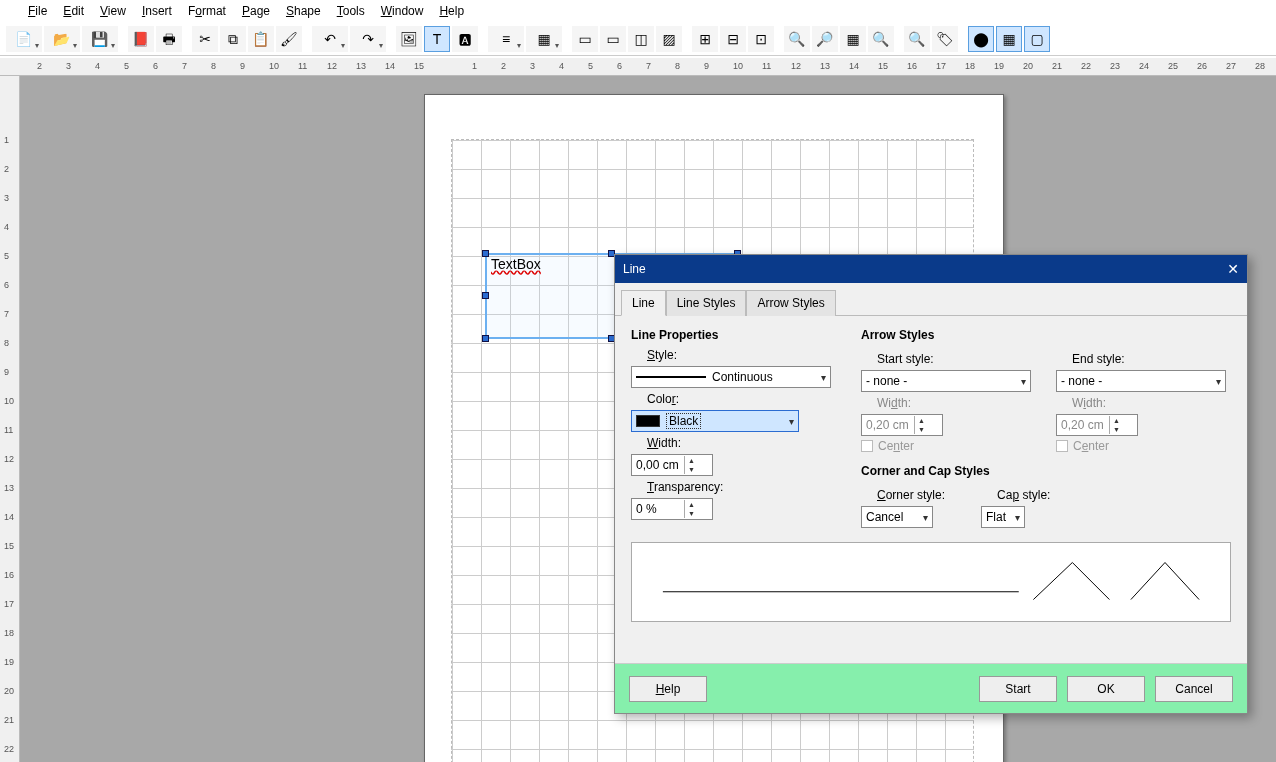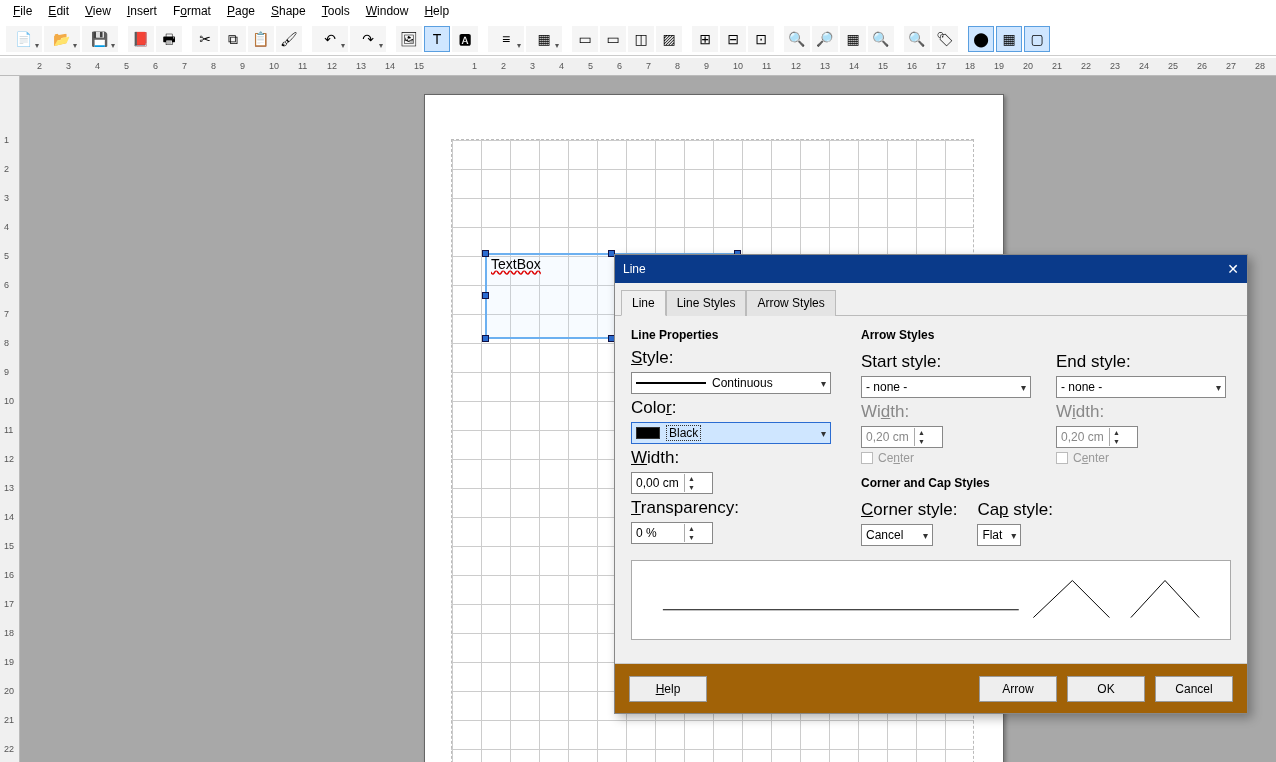--- a/index.html
+++ b/index.html
@@ -11,21 +11,21 @@
     overflow: hidden;
     width: 1276px;
     height: 762px;
     position: relative;
   }
   
   .menubar {
     display: flex;
     height: 22px;
     align-items: center;
-    padding: 0 5px;
+    padding: 0 20px;
     background: #fff;
   }
   .menubar span {
     padding: 2px 8px;
     cursor: default;
   }
   .menubar span u { text-decoration: underline; }
   
   .toolbar {
     display: flex;
@@ -113,21 +113,21 @@
   }
   .handle {
     position:absolute; width:7px; height:7px;
     background:#2b6cd1; border:1px solid #114;
   }
   
   .dialog {
     position: absolute;
     left: 614px; top: 254px;
     width: 634px; height: 460px;
-    background: #a16207;
+    background: #86efac;
     border: 1px solid #888;
     box-shadow: 4px 4px 10px rgba(0,0,0,.3);
     display:flex; flex-direction:column;
   }
   .dlg-title {
     height: 28px;
     background: #0a3a8a;
     color: #fff;
     display:flex; align-items:center; justify-content:space-between;
     padding: 0 8px;
@@ -154,21 +154,21 @@
     background:#f0f0f0;
     border-bottom:1px solid #f0f0f0;
   }
   .dlg-body {
     flex:1;
     padding: 10px 16px;
     background:#f0f0f0;
     position:relative;
   }
   .section-h { font-weight:bold; font-size:12px; margin:2px 0 6px 0; }
-  .lbl { font-size:17px; margin: 4px 0; display:block; }
+  .lbl { font-size:12px; margin: 4px 16px; display:block; }
   .combo {
     display:flex; align-items:center; justify-content:space-between;
     height:22px; border:1px solid #888; background:#fff;
     padding:0 4px; font-size:12px;
   }
   .combo.sel { background:#cfe6ff; border:1px solid #2b6cd1;}
   .combo .arrow { font-size:10px; color:#333; }
   .spin {
     display:flex; align-items:center;
     height:22px; border:1px solid #888; background:#fff;
@@ -375,21 +375,21 @@
         <div class="section-h">Line Properties</div>
         <span class="lbl"><u>S</u>tyle:</span>
         <div class="combo" style="width:200px">
           <span style="display:flex;align-items:center;gap:6px;">
             <span style="display:inline-block;width:70px;border-top:2px solid #000;"></span>
             <span>Continuous</span>
           </span>
           <span class="arrow">▾</span>
         </div>
         <span class="lbl">Colo<u>r</u>:</span>
-        <div class="combo sel" style="width:200px">
+        <div class="combo sel" style="width:168px">
           <span style="display:flex;align-items:center;gap:6px;">
             <span style="display:inline-block;width:24px;height:12px;background:#000;border:1px solid #333;"></span>
             <span style="border:1px dotted #333;padding:0 2px;">Black</span>
           </span>
           <span class="arrow">▾</span>
         </div>
         <span class="lbl"><u>W</u>idth:</span>
         <div class="spin" style="width:82px">
           <input value="0,00 cm" style="">
           <div class="btns">
@@ -476,21 +476,21 @@
         <polyline points="500,58 535,20 570,58" fill="none" stroke="#000" stroke-width="1"></polyline>
       </svg>
     </div>
   </div>
   <div class="dlg-footer">
     <div class="btn">
         <span><u>H</u>elp</span>
       </div>
     <div class="spacer"></div>
     <div class="btn">
-        <span>Arrow</span>
+        <span>Start</span>
       </div>
     <div class="btn">
         <span>OK</span>
       </div>
     <div class="btn">
         <span>Cancel</span>
       </div>
   </div>
 </div>
 

